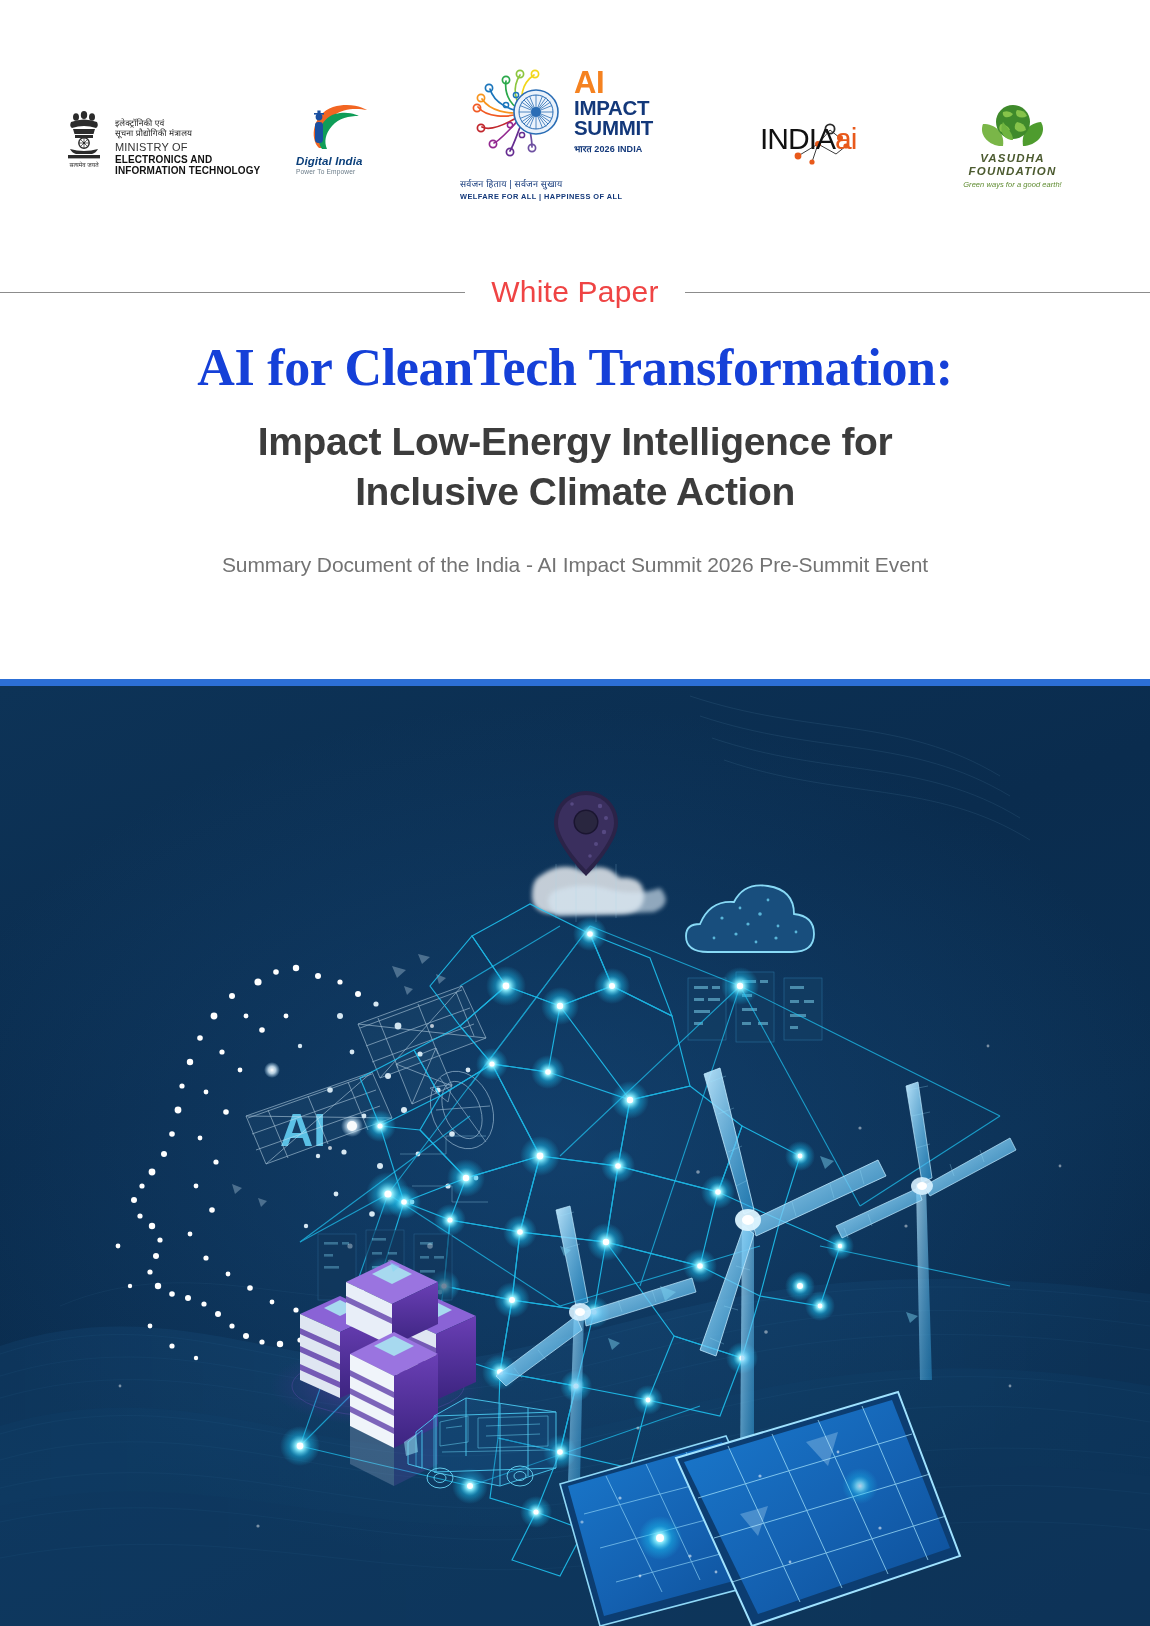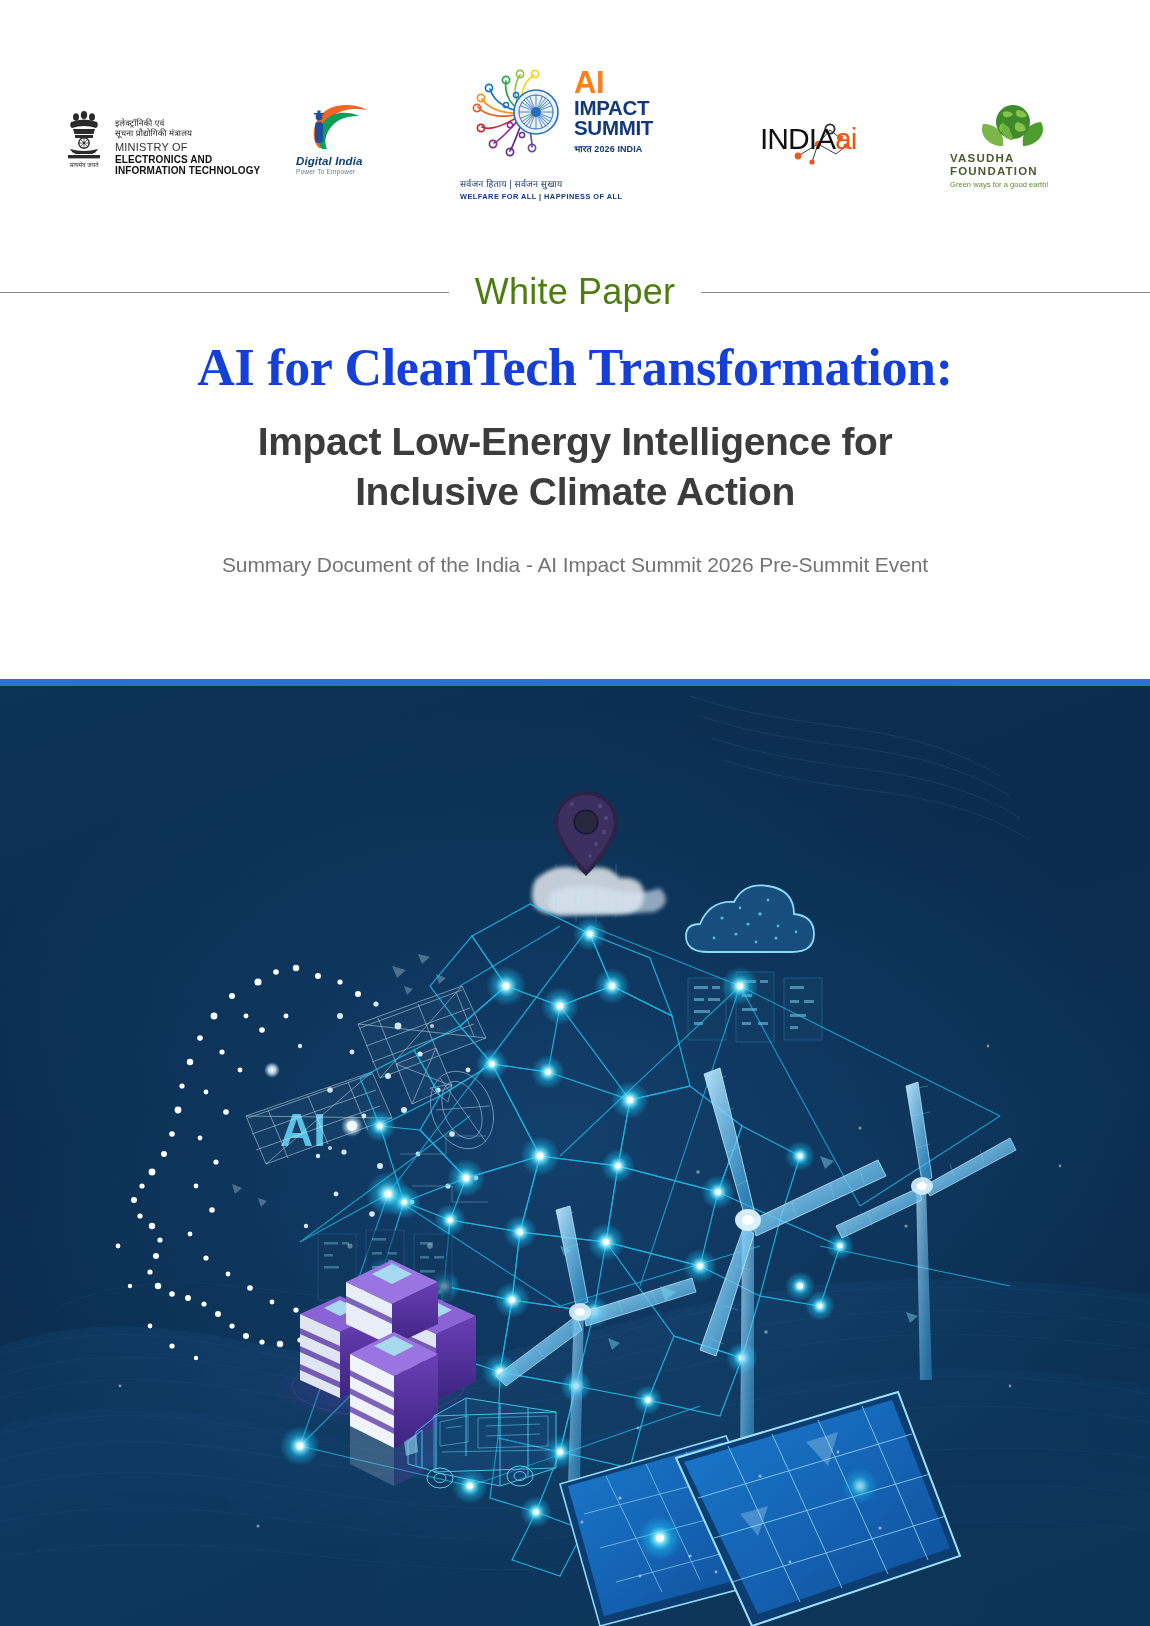--- a/index.html
+++ b/index.html
@@ -39,29 +39,29 @@
   .st-hi { font-size:9px; color:#13387a; letter-spacing:.2px;}
   .st-en { font-size:7.4px; color:#13387a; letter-spacing:.45px; margin-top:2px; font-weight:bold;}
 
   
   .indiaai { left:760px; top:120px; width:120px; height:44px; }
   .indiaai-txt { position:absolute; left:0; top:2px; font-size:30px; font-weight:normal; letter-spacing:-1px; }
   .ia-black { color:#111; }
   .ia-orange { color:#E8591B; }
 
   
-  .vasudha { left:950px; top:100px; width:125px; text-align:left; }
+  .vasudha { left:950px; top:100px; width:125px; text-align:center;font-style:italic; }
   .vas-mark { width:88px; height:52px; margin:0 auto; }
   .vas-n1,.vas-n2 { font-size:11.5px; font-weight:bold; color:#4b5a2f; letter-spacing:1.2px; line-height:1.12;}
   .vas-tag { font-size:7.5px; color:#5d8a2e; margin-top:2px; letter-spacing:.05px;}
 
   
   .wp-band { position:absolute; left:0; top:268px; width:100%; height:48px; display:flex; align-items:center; }
   .wp-rule { height:1px; background:#8c8c8c; flex:1 1 auto; }
-  .wp-label { font-size:36px; color:#4d7c0f; padding:0 26px; white-space:nowrap; letter-spacing:.2px;}
+  .wp-label { font-size:30px; color:#ef4444; padding:0 26px; white-space:nowrap; letter-spacing:.2px;}
 
   
   .titles { position:absolute; left:0; top:340px; width:100%; text-align:center; }
   .title-main {
     font-family:"Liberation Serif", serif;
     font-size:52px; font-weight:bold; color:#1540D8;
     letter-spacing:-0.3px; line-height:1.06;
   }
   .title-sub {
     margin-top:22px; font-size:39px; font-weight:bold; color:#3c3c3c;

